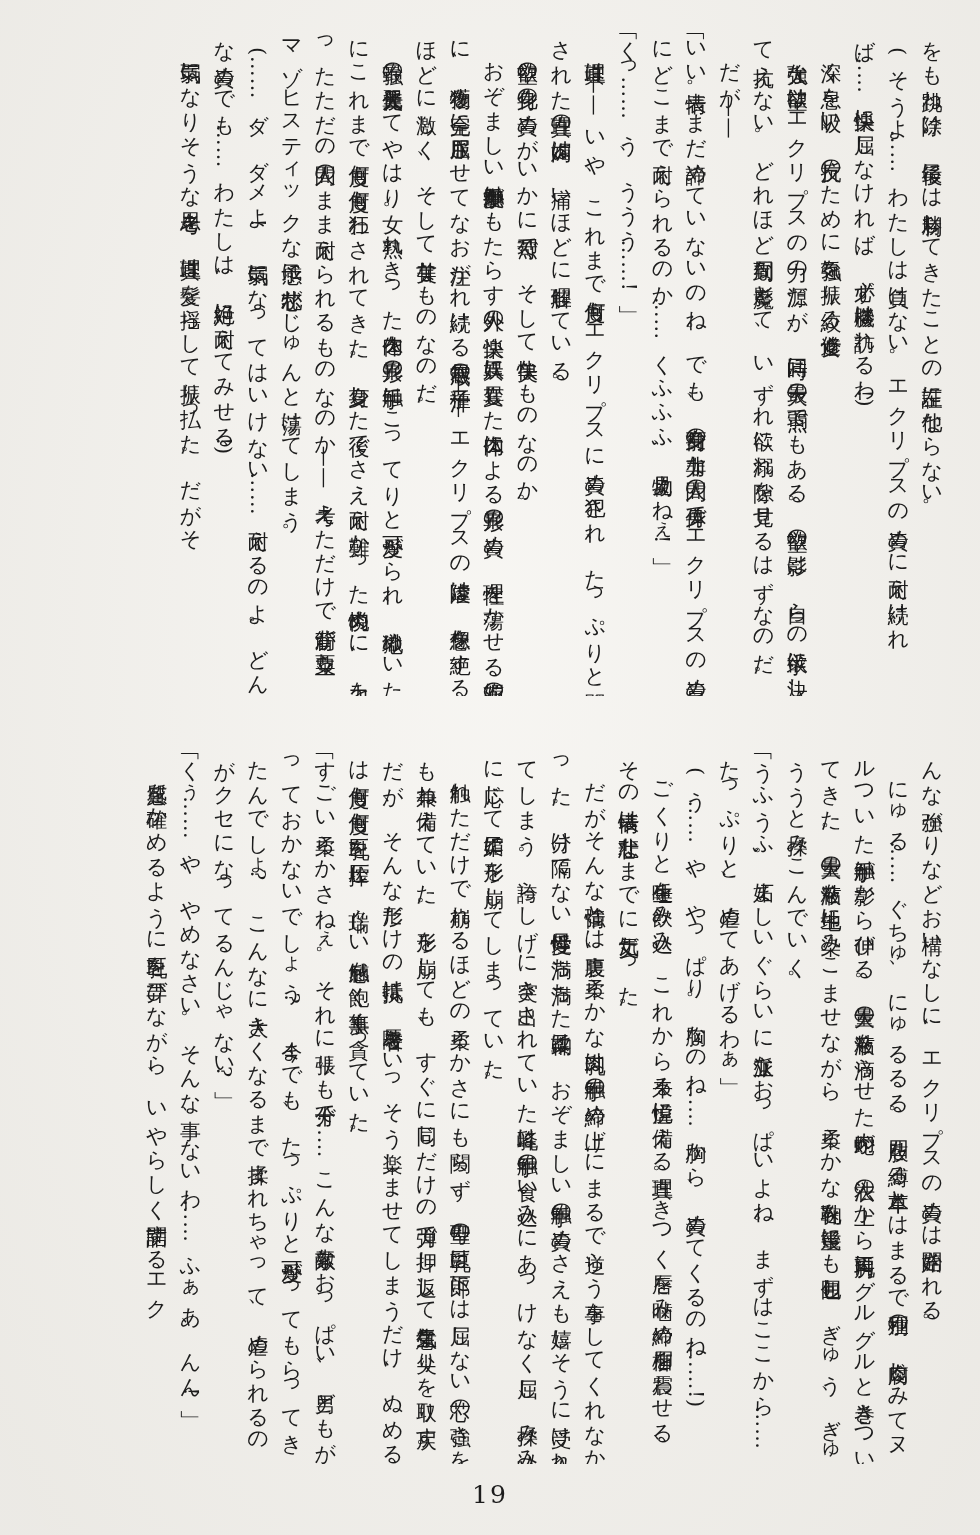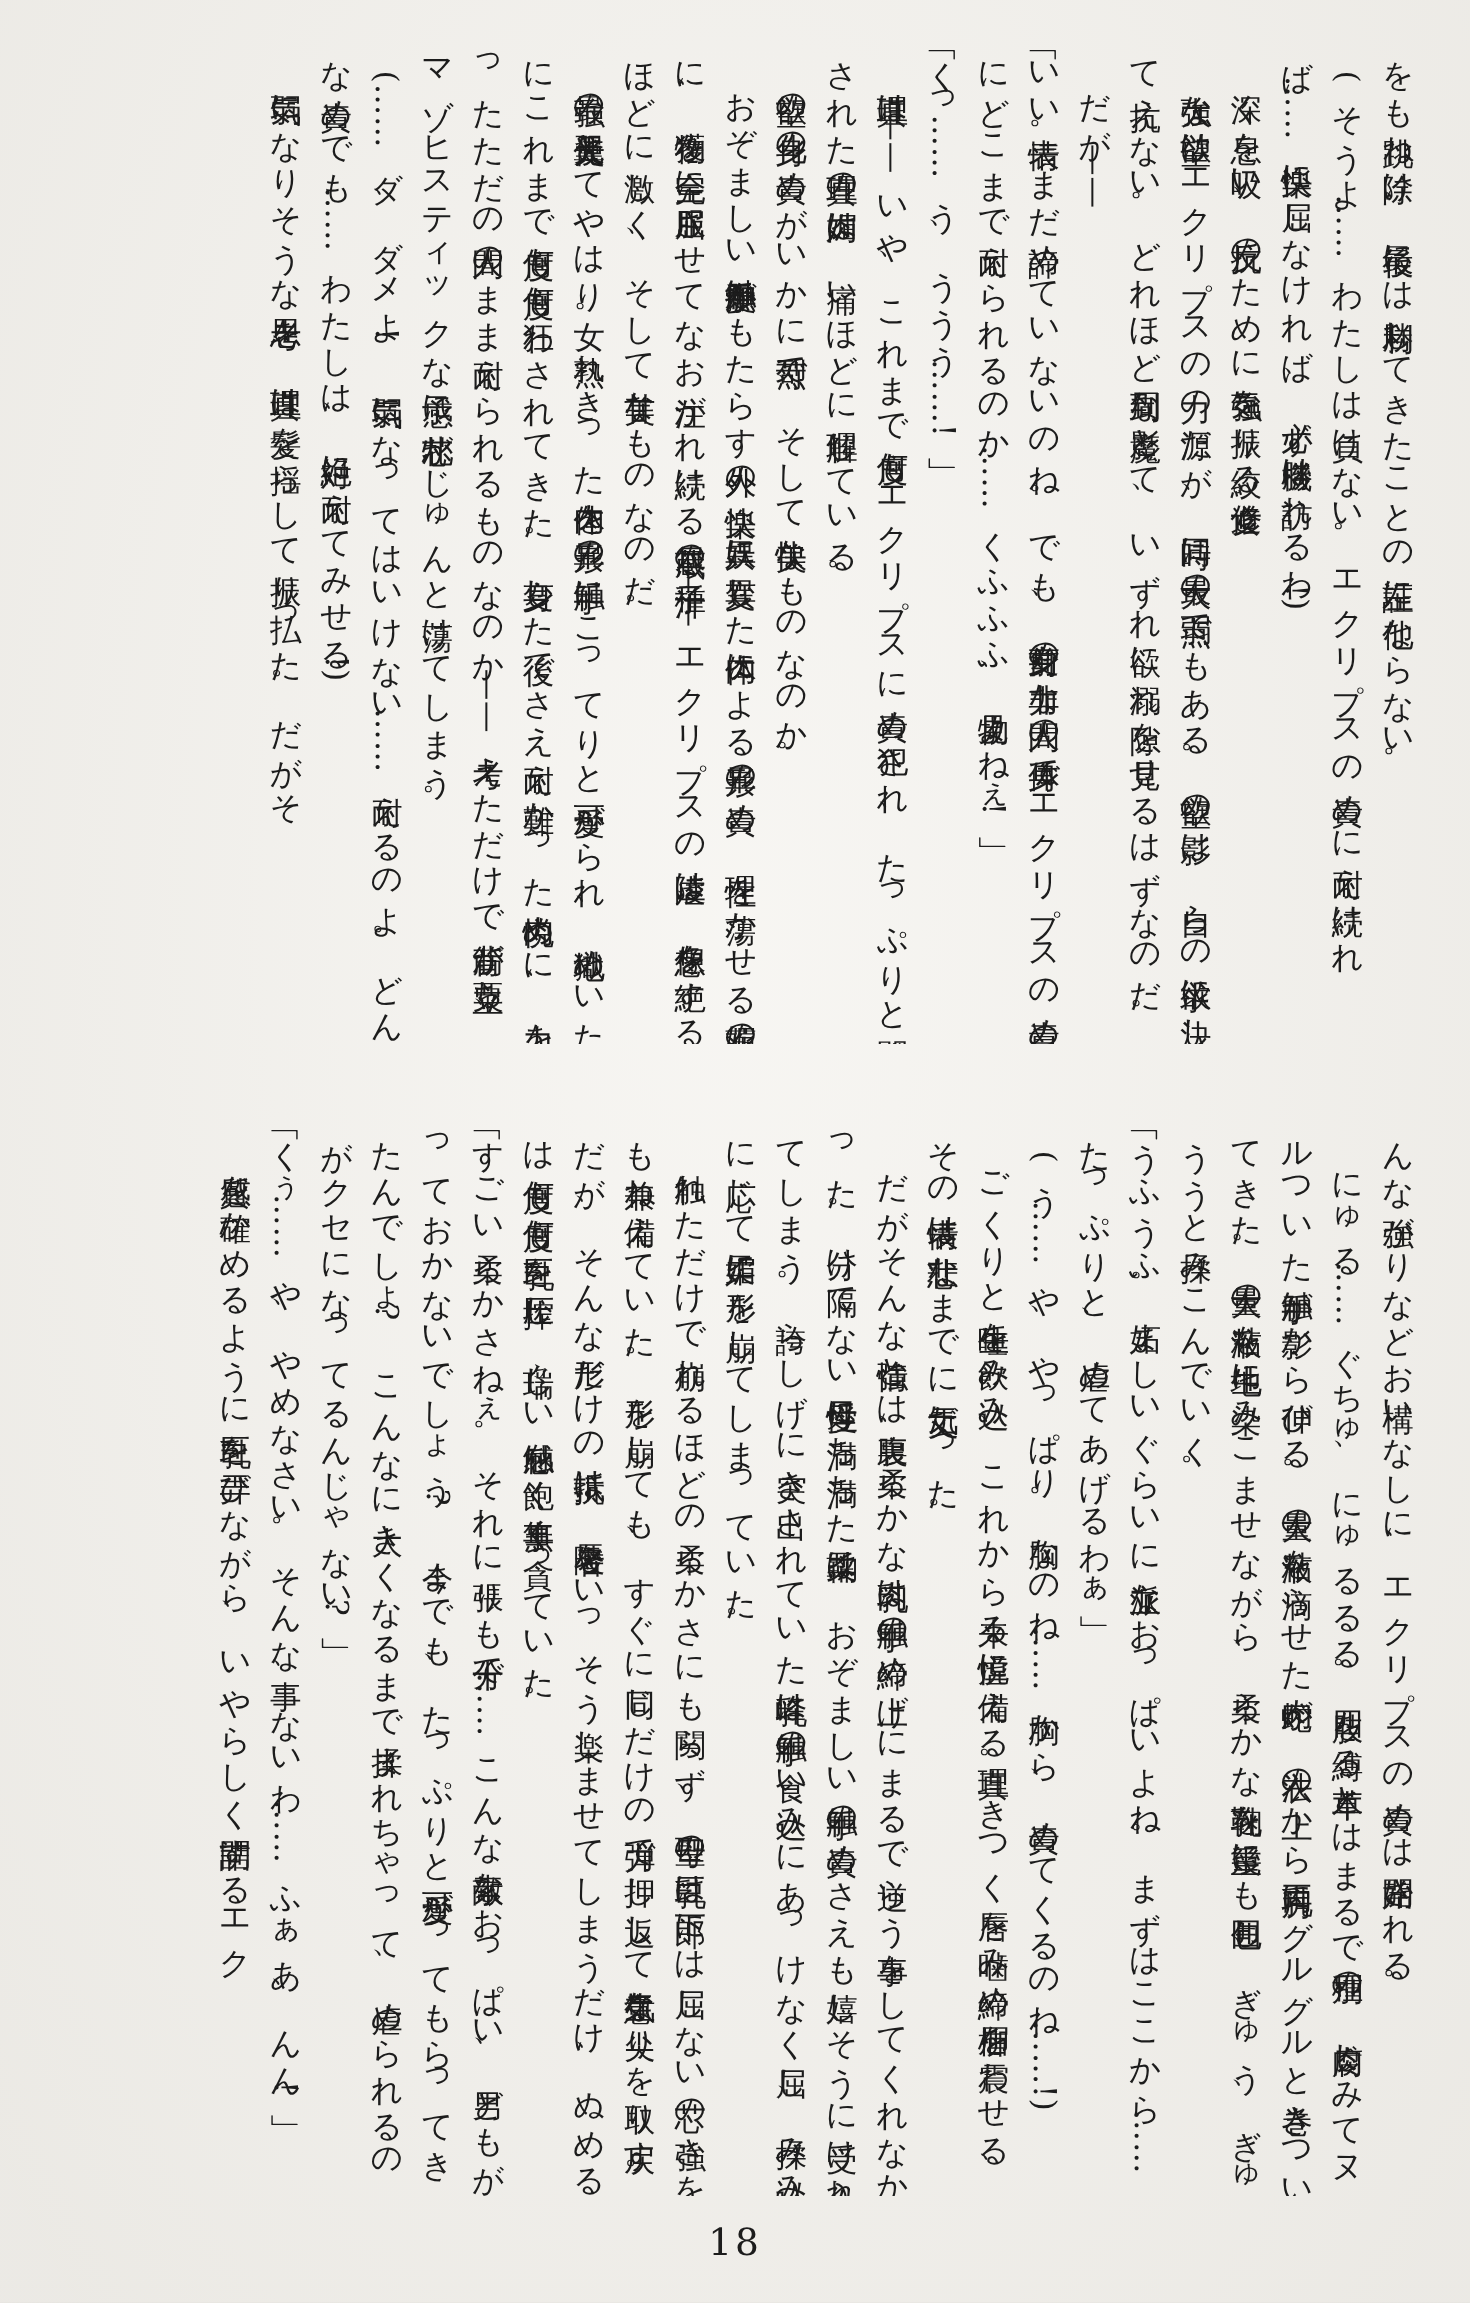--- a/index.html
+++ b/index.html
@@ -66,14 +66,14 @@
       <p class="indent">にゅる……ぐちゅ、にゅるるる。四肢を縛る草本とはまるで別種の、腐肉じみてヌルついた触手が影から伸びる。大量の粘液を滴らせた肉蛇が、法衣の上から両乳房にグルグルと巻きついてきた。大量の粘液を生地に染みこませながら、柔らかな乳鞠を幾重にも包囲し、ぎゅう、ぎゅううと揉みこんでいく。</p>
       <p>「うふうふ。妬ましいぐらいに立派なおっぱいよね。まずはここから……たっぷりと、虐めてあげるわぁ」</p>
       <p class="indent">(う……や、やっぱり。胸なのね……胸から、責めてくるのね……!)</p>
       <p class="indent">ごくりと生唾を飲み込み、これから来る虐悦に備える真理。きつく唇を噛み締め柳眉を震わせる、その表情は悲壮なまでに気丈だった。</p>
       <p class="indent">だがそんな強情とは裏腹、柔らかな乳肉は触手の締め上げにまるで逆らう事をしてくれなかった。分け隔てない母性愛に満ち満ちた柔鞠は、おぞましい触手の責めさえも嬉しそうに受け入れてしまう。誇らしげに突き出されていた乳峰は触手の食い込みにあっけなく屈し、揉み込みに応じて柔媚に形を崩してしまっていた。</p>
       <p class="indent">触れただけで崩れるほどの柔らかさにも関らず、聖母の巨乳は下郎には屈しない芯の強さをも兼ね備えていた。形を崩しても、すぐに同じだけの弾力で押し返して生意気な尖りを取り戻す。だが、そんな形だけの抵抗は、陵辱者をいっそう楽しませてしまうだけ、ぬめる触手は何度も何度も巨乳を圧搾し、瑞々しい感触を飽く事無く貪っていた。</p>
       <p>「すごい柔らかさねぇ。それに張りも十分で……こんな素敵なおっぱい、男どもが放っておかないでしょう?　今までも、たっぷりと可愛がってもらってきたんでしょ?　こんなに大きくなるまで揉まれちゃって、虐められるのがクセになってるんじゃない?」</p>
       <p>「くぅ……や、やめなさい。そんな事、ないわ……ふぁあ、んん!」</p>
       <p class="indent">質感を確かめるように巨乳を弄びながら、いやらしく詰問するエク</p>
     </div>
-  <div class="page-number">18</div>
+  <div class="page-number">19</div>
 </div>
 
 </body></html>

